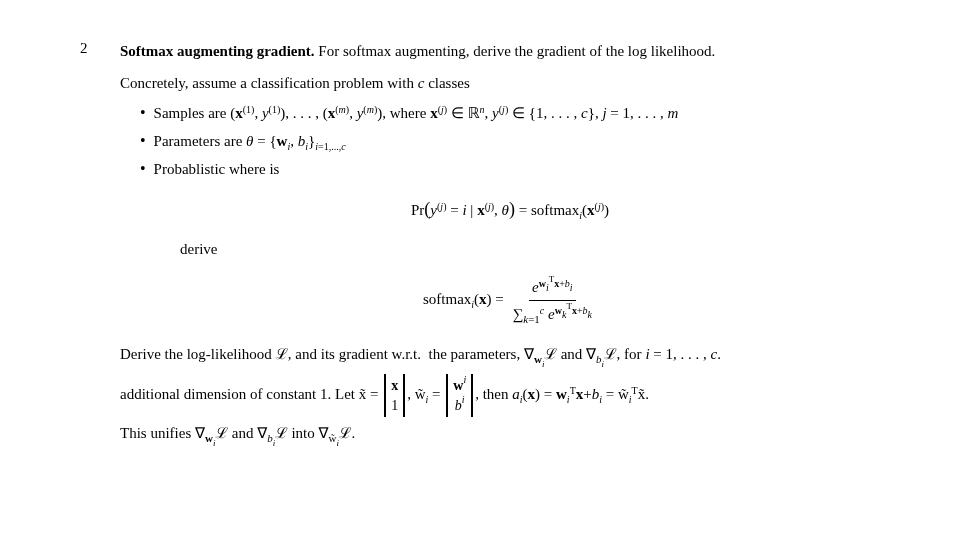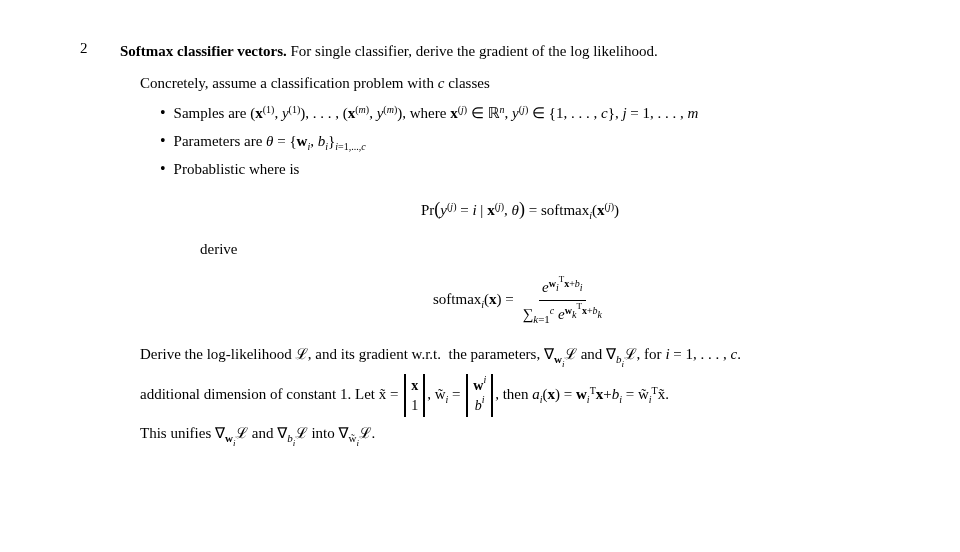--- a/index.html
+++ b/index.html
@@ -22,21 +22,21 @@
     }
     .problem-number {
       font-size: 15px;
       min-width: 20px;
     }
     .problem-title {
       font-size: 15px;
       line-height: 1.5;
     }
     .problem-body {
-      margin-left: 60px;
+      margin-left: 40px;
       font-size: 15px;
       line-height: 1.6;
     }
     .problem-body p {
       margin-bottom: 6px;
     }
     .bullet-list {
       list-style: none;
       margin: 6px 0 6px 20px;
     }
@@ -102,22 +102,22 @@
     }
   </style>
 </head>
 <body>
 
 <div class="page">
 
   <div class="problem-header">
     <span class="problem-number">2</span>
     <span class="problem-title">
-      <span class="bold">Softmax classifier vectors.</span>
-      <span> For single classifier, derive the gradient of the log likelihood.</span>
+      <span class="bold">Softmax augmenting gradient.</span>
+      <span> For softmax augmenting, derive the gradient of the log likelihood.</span>
     </span>
   </div>
 
   <div class="problem-body">
 
     <p>
       Concretely, assume a classification problem with <span class="italic">c</span> classes
     </p>
 
     <ul class="bullet-list">

